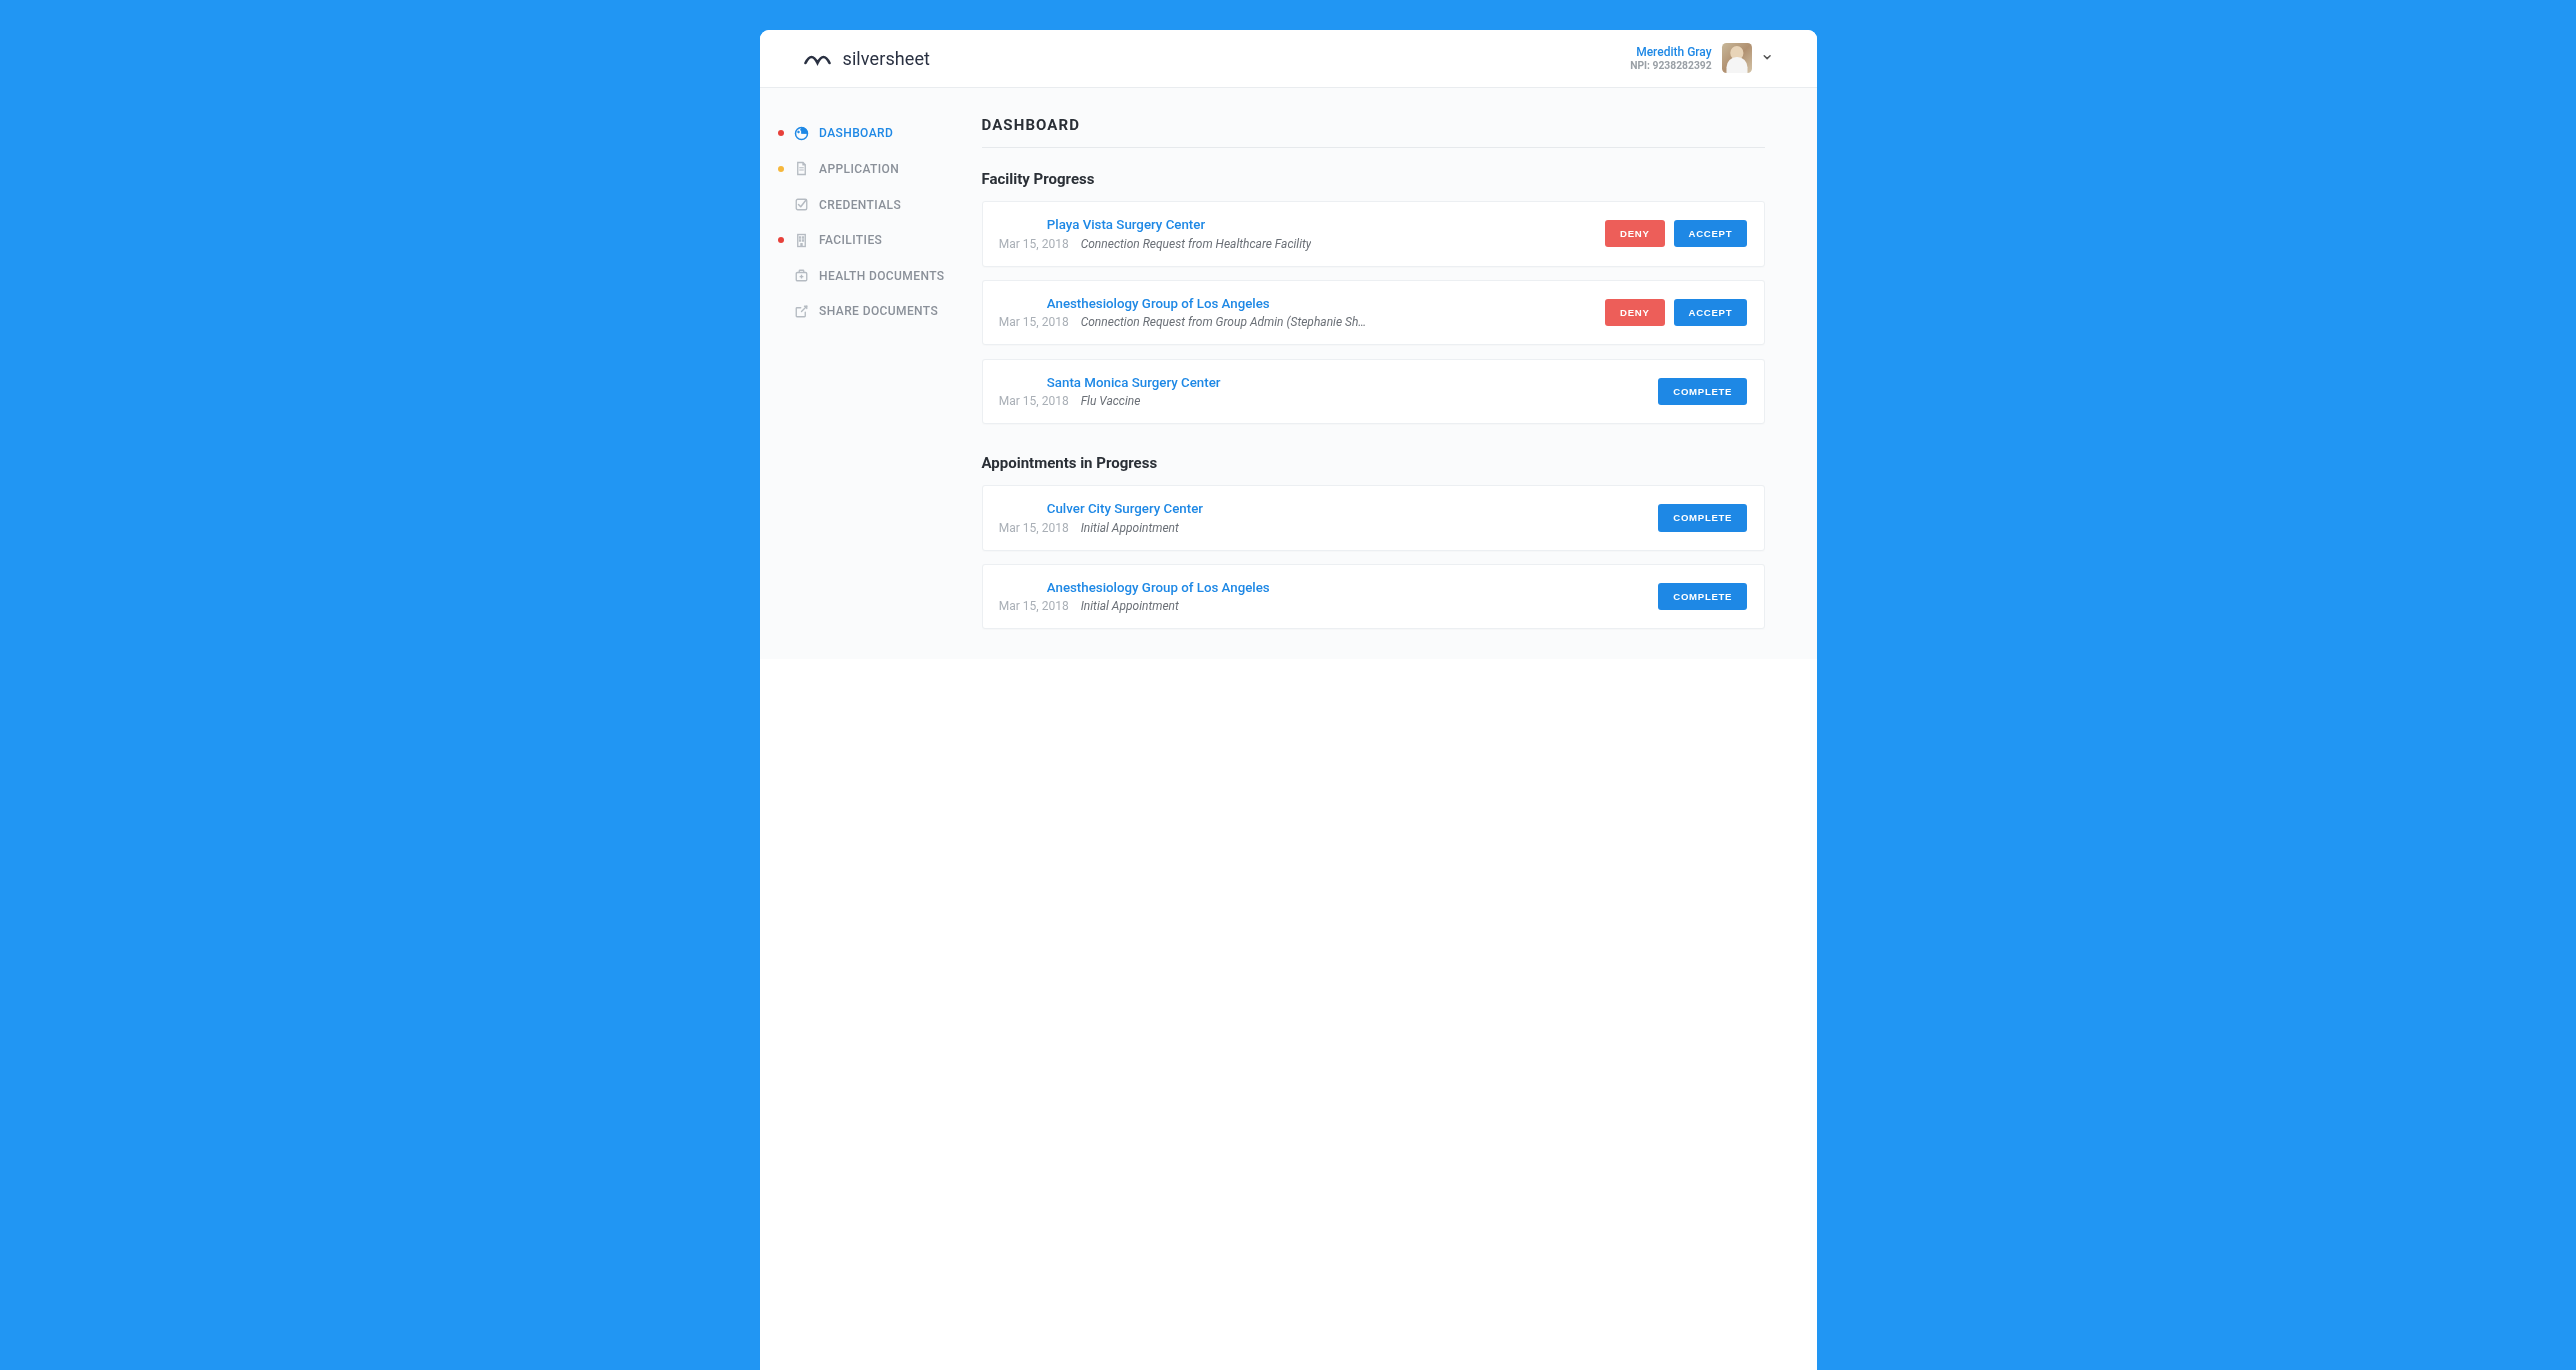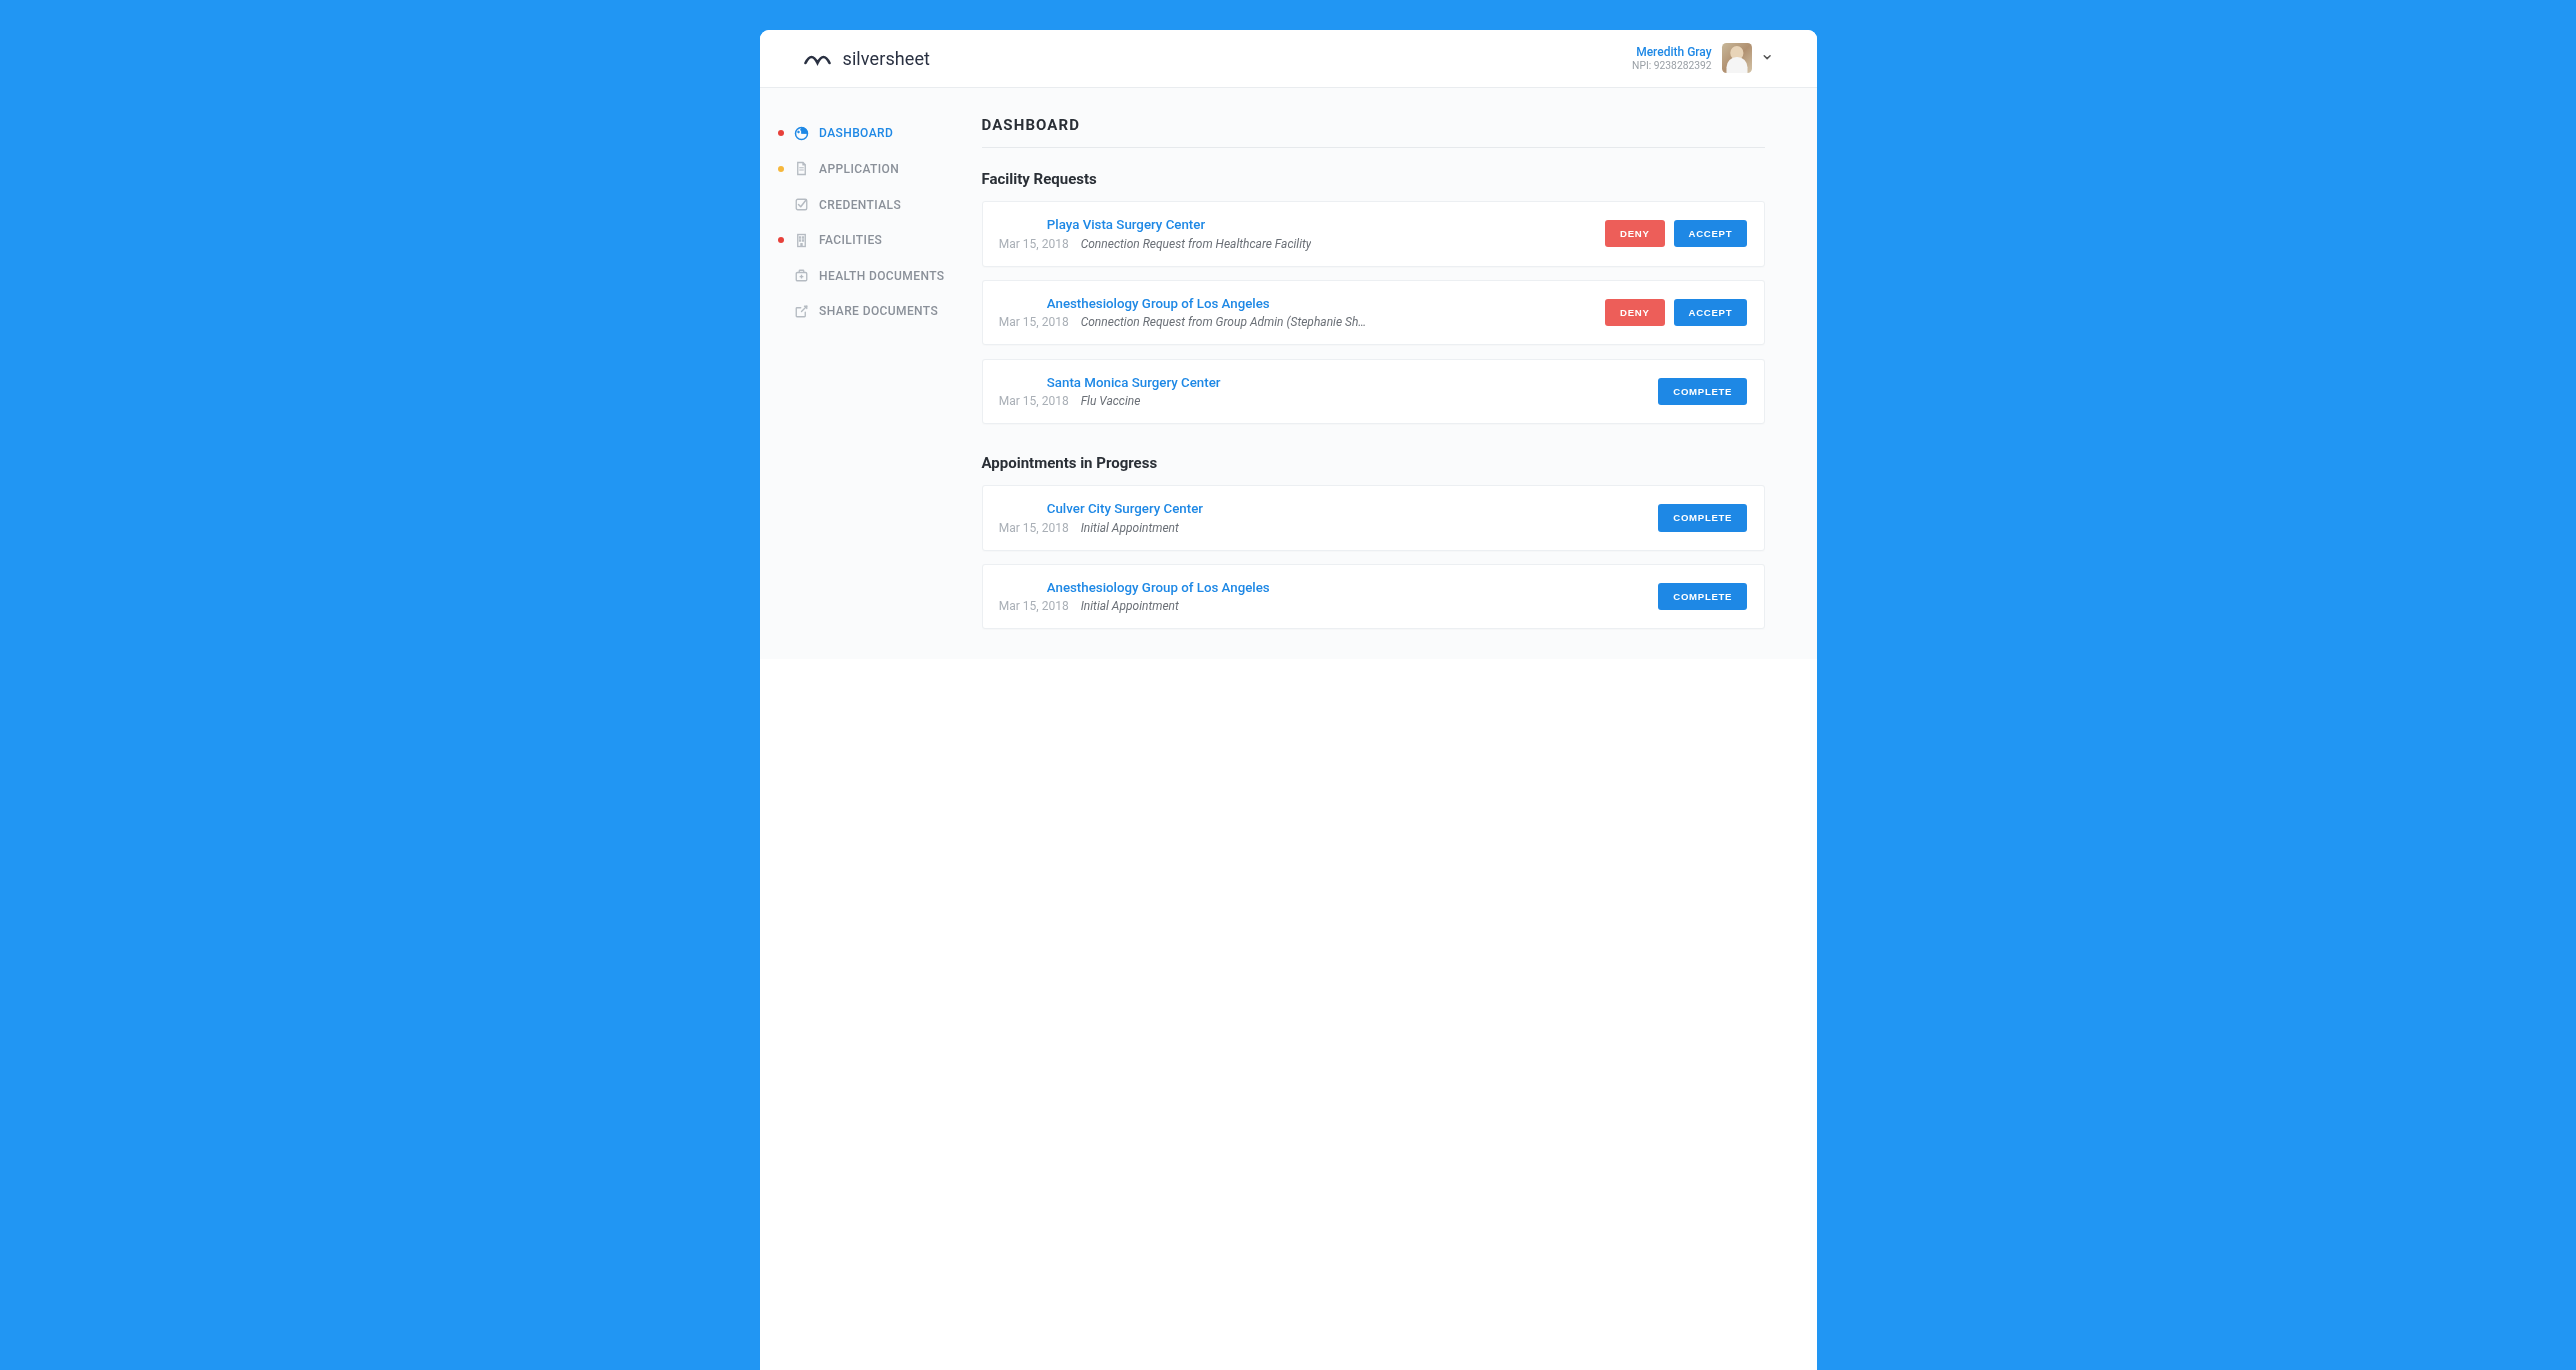--- a/index.html
+++ b/index.html
@@ -47,20 +47,21 @@
   }
   .user-meta { text-align: right; }
   .user-name {
     color: #1e88e5;
     font-size: 12px;
     font-weight: 500;
   }
   .user-npi {
     color: #9aa0a6;
     font-size: 10.3px;
+    font-weight: bold;
   }
   .avatar {
     width: 30px;
     height: 30px;
     border-radius: 4.4px;
     background: linear-gradient(135deg, #c8b89a 0%, #b09070 50%, #d4c4a8 100%);
     position: relative;
     overflow: hidden;
   }
   .avatar::after {
@@ -299,21 +300,21 @@
         </span>
         <span>SHARE DOCUMENTS</span>
       </div>
 
     </nav>
 
     <main class="main">
       <h1 class="page-title">DASHBOARD</h1>
 
       <section class="section">
-        <h2 class="section-title">Facility Requests</h2>
+        <h2 class="section-title">Facility Progress</h2>
 
         <div class="card">
           <div class="card-info">
             <div class="card-title">Playa Vista Surgery Center</div>
             <div class="card-meta">
               <span class="card-date">Mar 15, 2018</span>
               <span class="card-desc">Connection Request from Healthcare Facility</span>
             </div>
           </div>
           <div class="card-actions">

